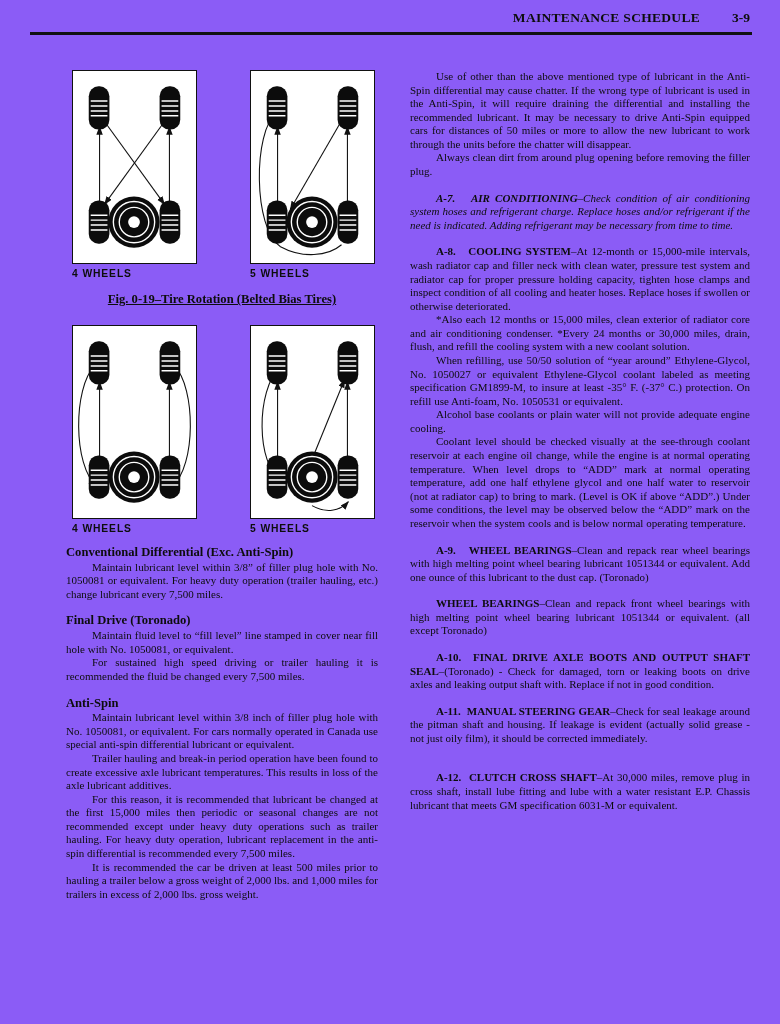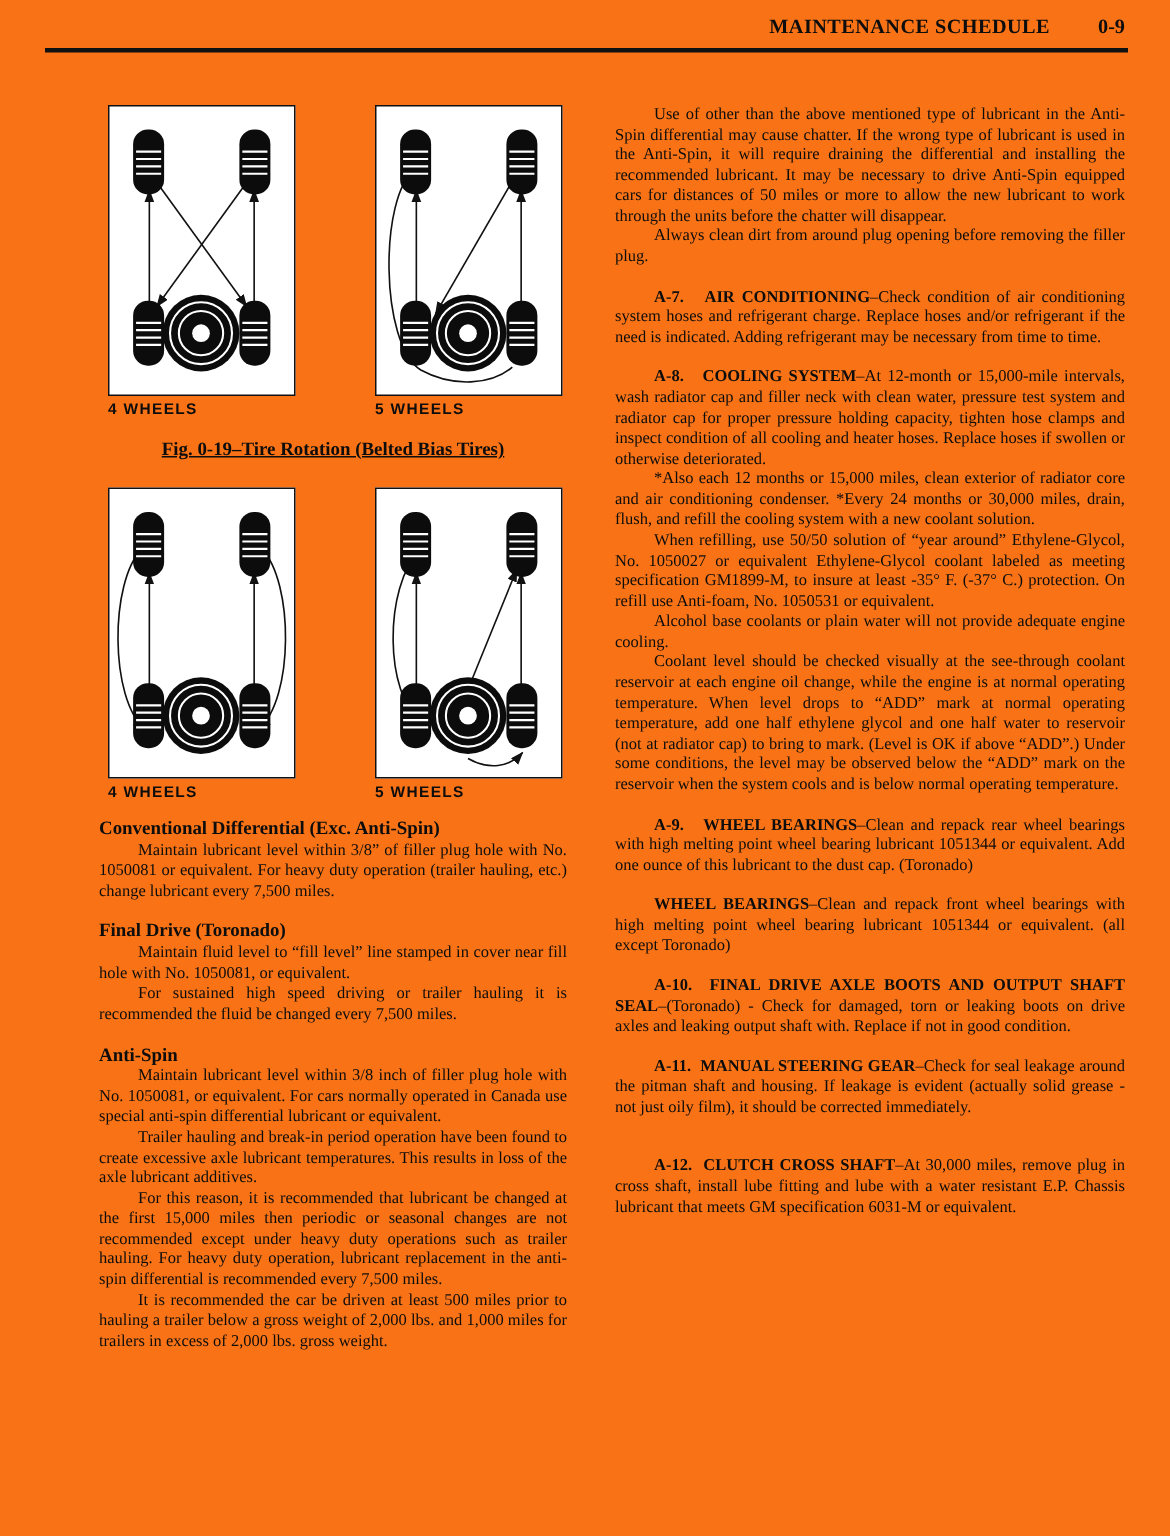--- a/index.html
+++ b/index.html
@@ -11,21 +11,21 @@
     width: 780px;
     height: 1024px;
     position: relative;
     font-family: "Liberation Serif", "DejaVu Serif", serif;
     color: #0d0d0d;
     overflow: hidden;
   }
   .page {
     position: absolute;
     inset: 0;
-    background: #f97316;
+    background: #8b5cf6;
   }
 
   
   .header {
     position: absolute;
     top: 10px;
     left: 40px;
     right: 28px;
     height: 30px;
   }
@@ -129,21 +129,21 @@
     text-decoration: underline;
   }
 </style>
 </head>
 <body>
 
 <div class="page">
 
   <div class="header">
     <div class="header-title">MAINTENANCE SCHEDULE</div>
-    <div class="header-page">0-9</div>
+    <div class="header-page">3-9</div>
     <div class="header-rule"></div>
   </div>
 
   <div class="col-left">
 
     <div>
       <div class="figure-row">
 
         <div class="panel left">
           <svg viewBox="0 0 125 194">
@@ -299,21 +299,21 @@
       <p class="body">For this reason, it is recommended that lubricant be changed at the first 15,000 miles then periodic or seasonal changes are not recommended except under heavy duty operations such as trailer hauling. For heavy duty operation, lubricant replacement in the anti-spin differential is recommended every 7,500 miles.</p>
       <p class="body">It is recommended the car be driven at least 500 miles prior to hauling a trailer below a gross weight of 2,000 lbs. and 1,000 miles for trailers in excess of 2,000 lbs. gross weight.</p>
     </div>
   </div>
 
   <div class="col-right">
 
     <p class="body">Use of other than the above mentioned type of lubricant in the Anti-Spin differential may cause chatter. If the wrong type of lubricant is used in the Anti-Spin, it will require draining the differential and installing the recommended lubricant. It may be necessary to drive Anti-Spin equipped cars for distances of 50 miles or more to allow the new lubricant to work through the units before the chatter will disappear.</p>
     <p class="body">Always clean dirt from around plug opening before removing the filler plug.</p>
 
-    <p class="body gap" style="margin-top:13px;">
+    <p class="body gap" style="margin-top:13px;font-style:italic;">
       <span class="sec-head">A-7.</span>
       <span>&nbsp; </span><span class="sec-head">AIR CONDITIONING</span><span>–</span><span>Check condition of air conditioning system hoses and refrigerant charge. Replace hoses and/or refrigerant if the need is indicated. Adding refrigerant may be necessary from time to time.</span>
     </p>
 
     <p class="body gap" style="margin-top:13px;">
       <span class="sec-head">A-8.</span>
       <span>&nbsp; </span><span class="sec-head">COOLING SYSTEM</span><span>–</span><span>At 12-month or 15,000-mile intervals, wash radiator cap and filler neck with clean water, pressure test system and radiator cap for proper pressure holding capacity, tighten hose clamps and inspect condition of all cooling and heater hoses. Replace hoses if swollen or otherwise deteriorated.</span>
     </p>
     <p class="body">*Also each 12 months or 15,000 miles, clean exterior of radiator core and air conditioning condenser. *Every 24 months or 30,000 miles, drain, flush, and refill the cooling system with a new coolant solution.</p>
     <p class="body">When refilling, use 50/50 solution of “year around” Ethylene-Glycol, No. 1050027 or equivalent Ethylene-Glycol coolant labeled as meeting specification GM1899-M, to insure at least -35° F. (-37° C.) protection. On refill use Anti-foam, No. 1050531 or equivalent.</p>

